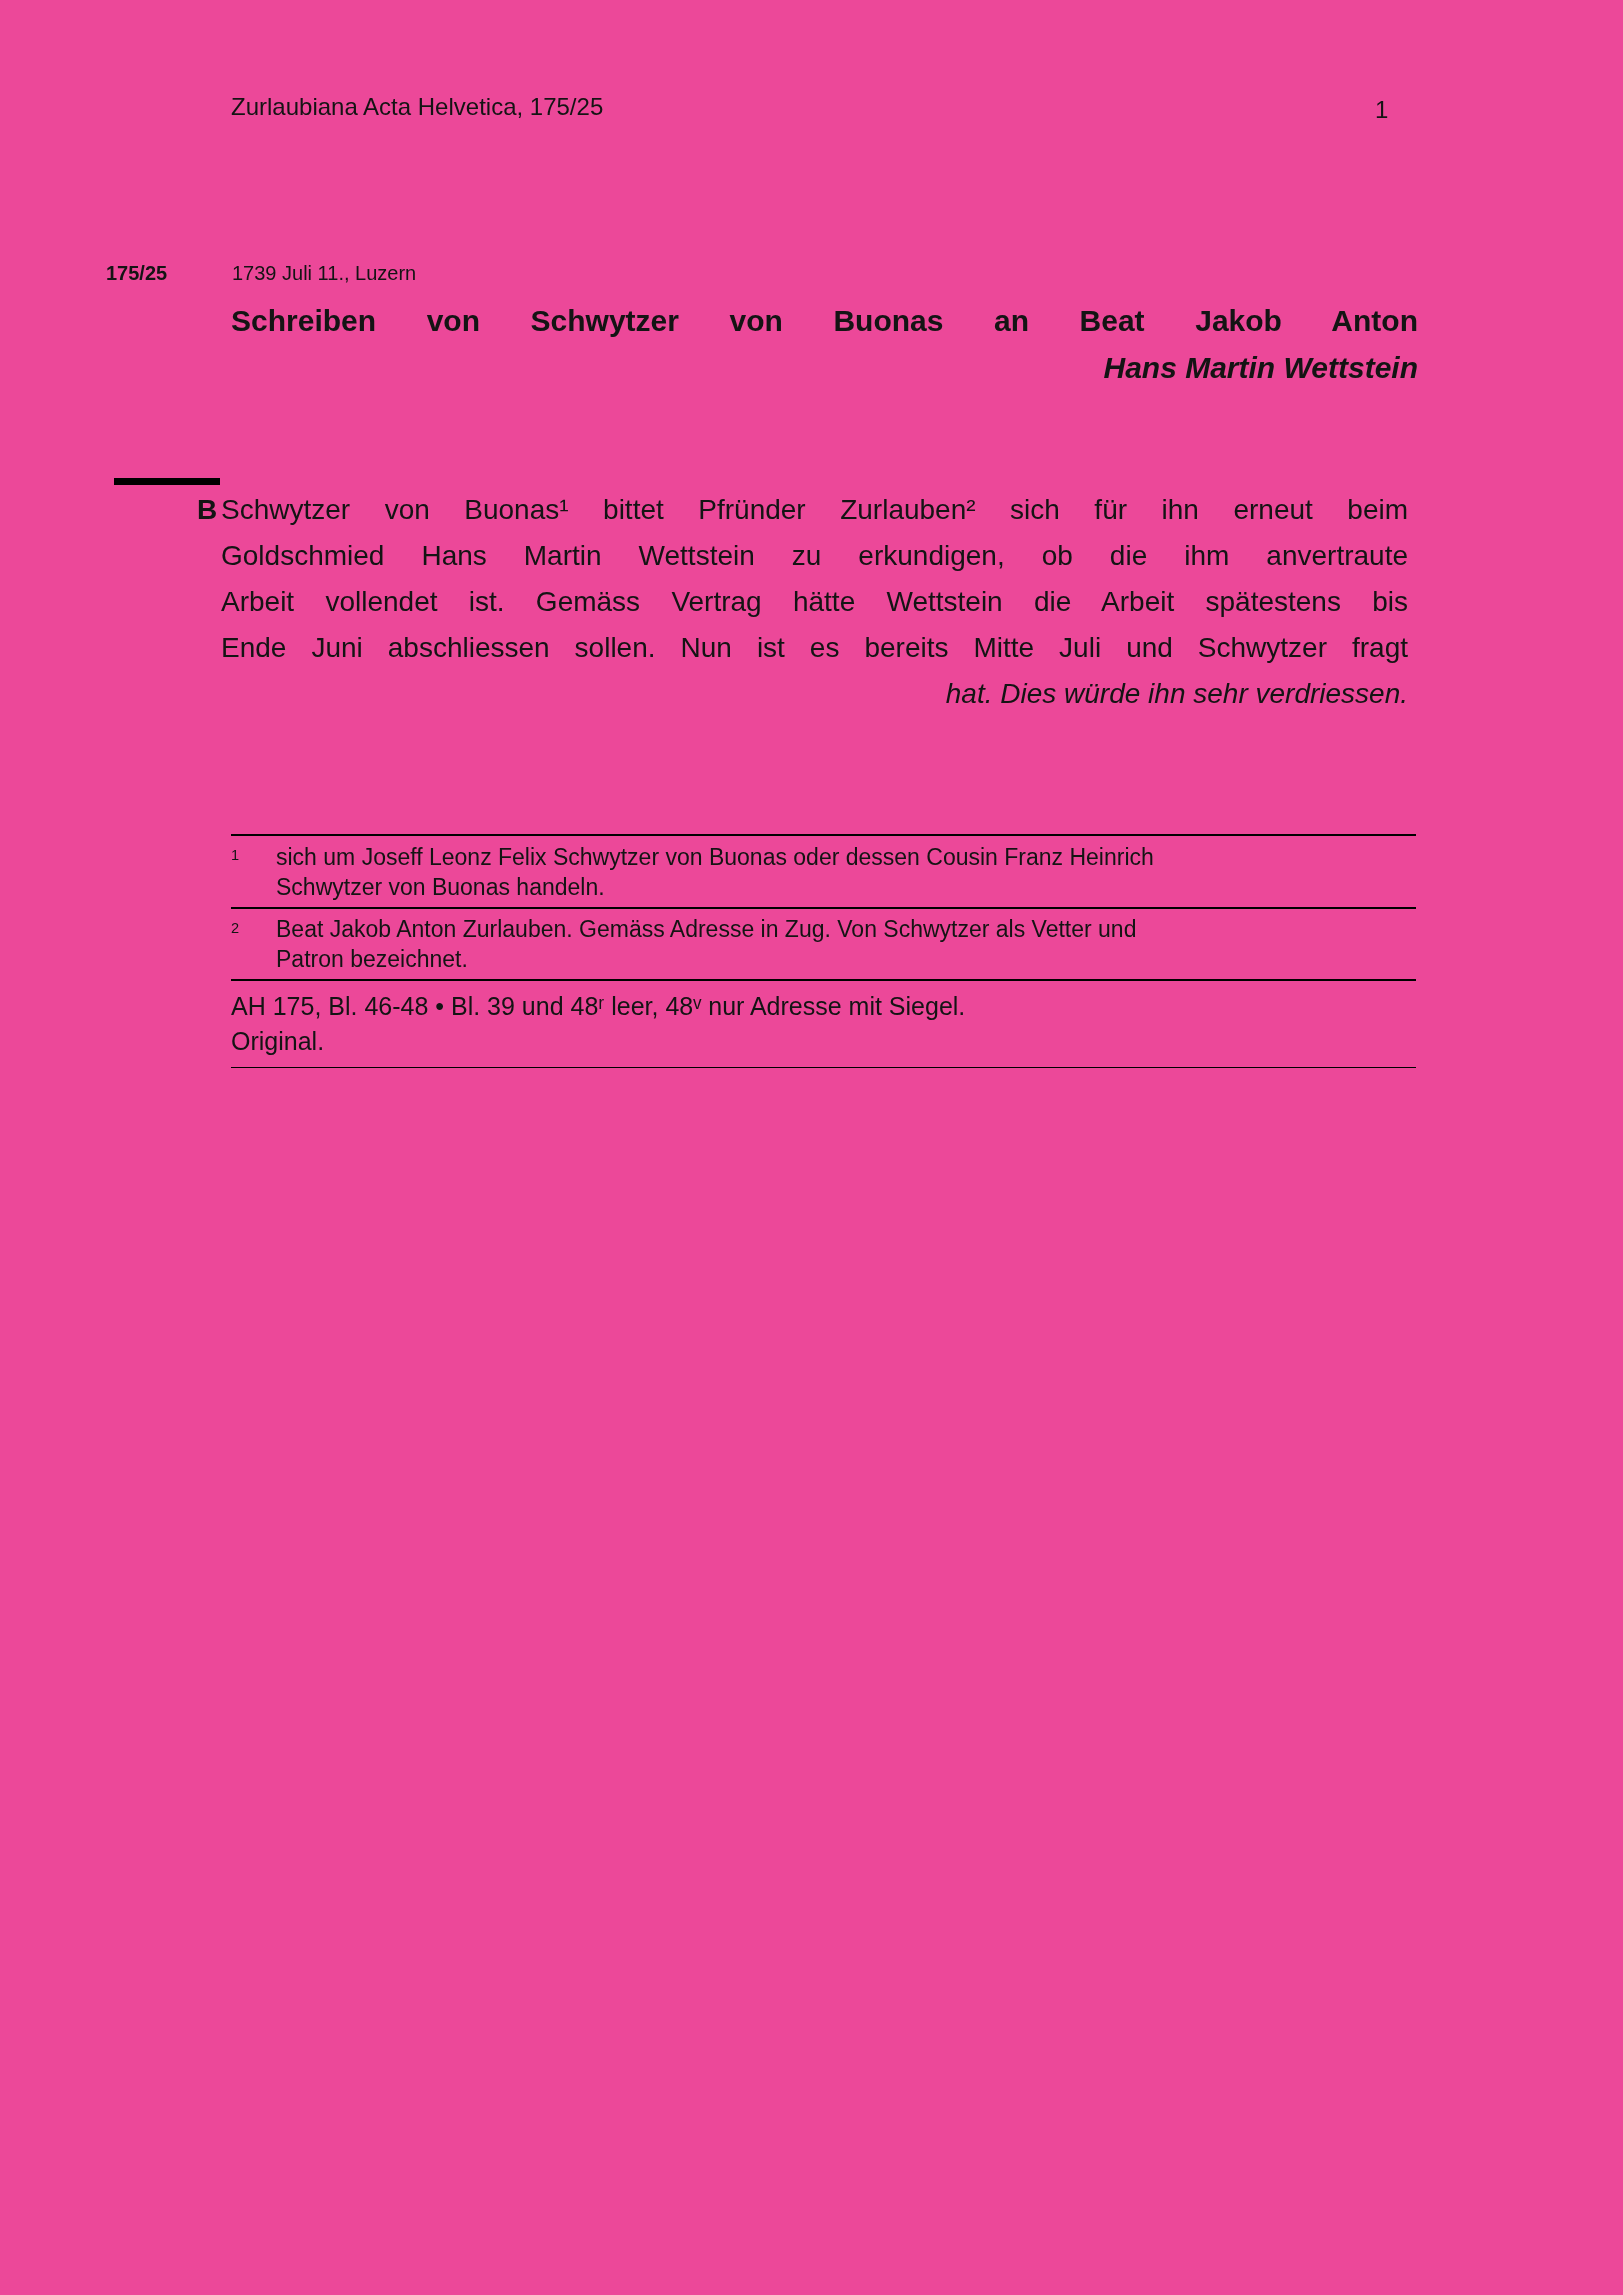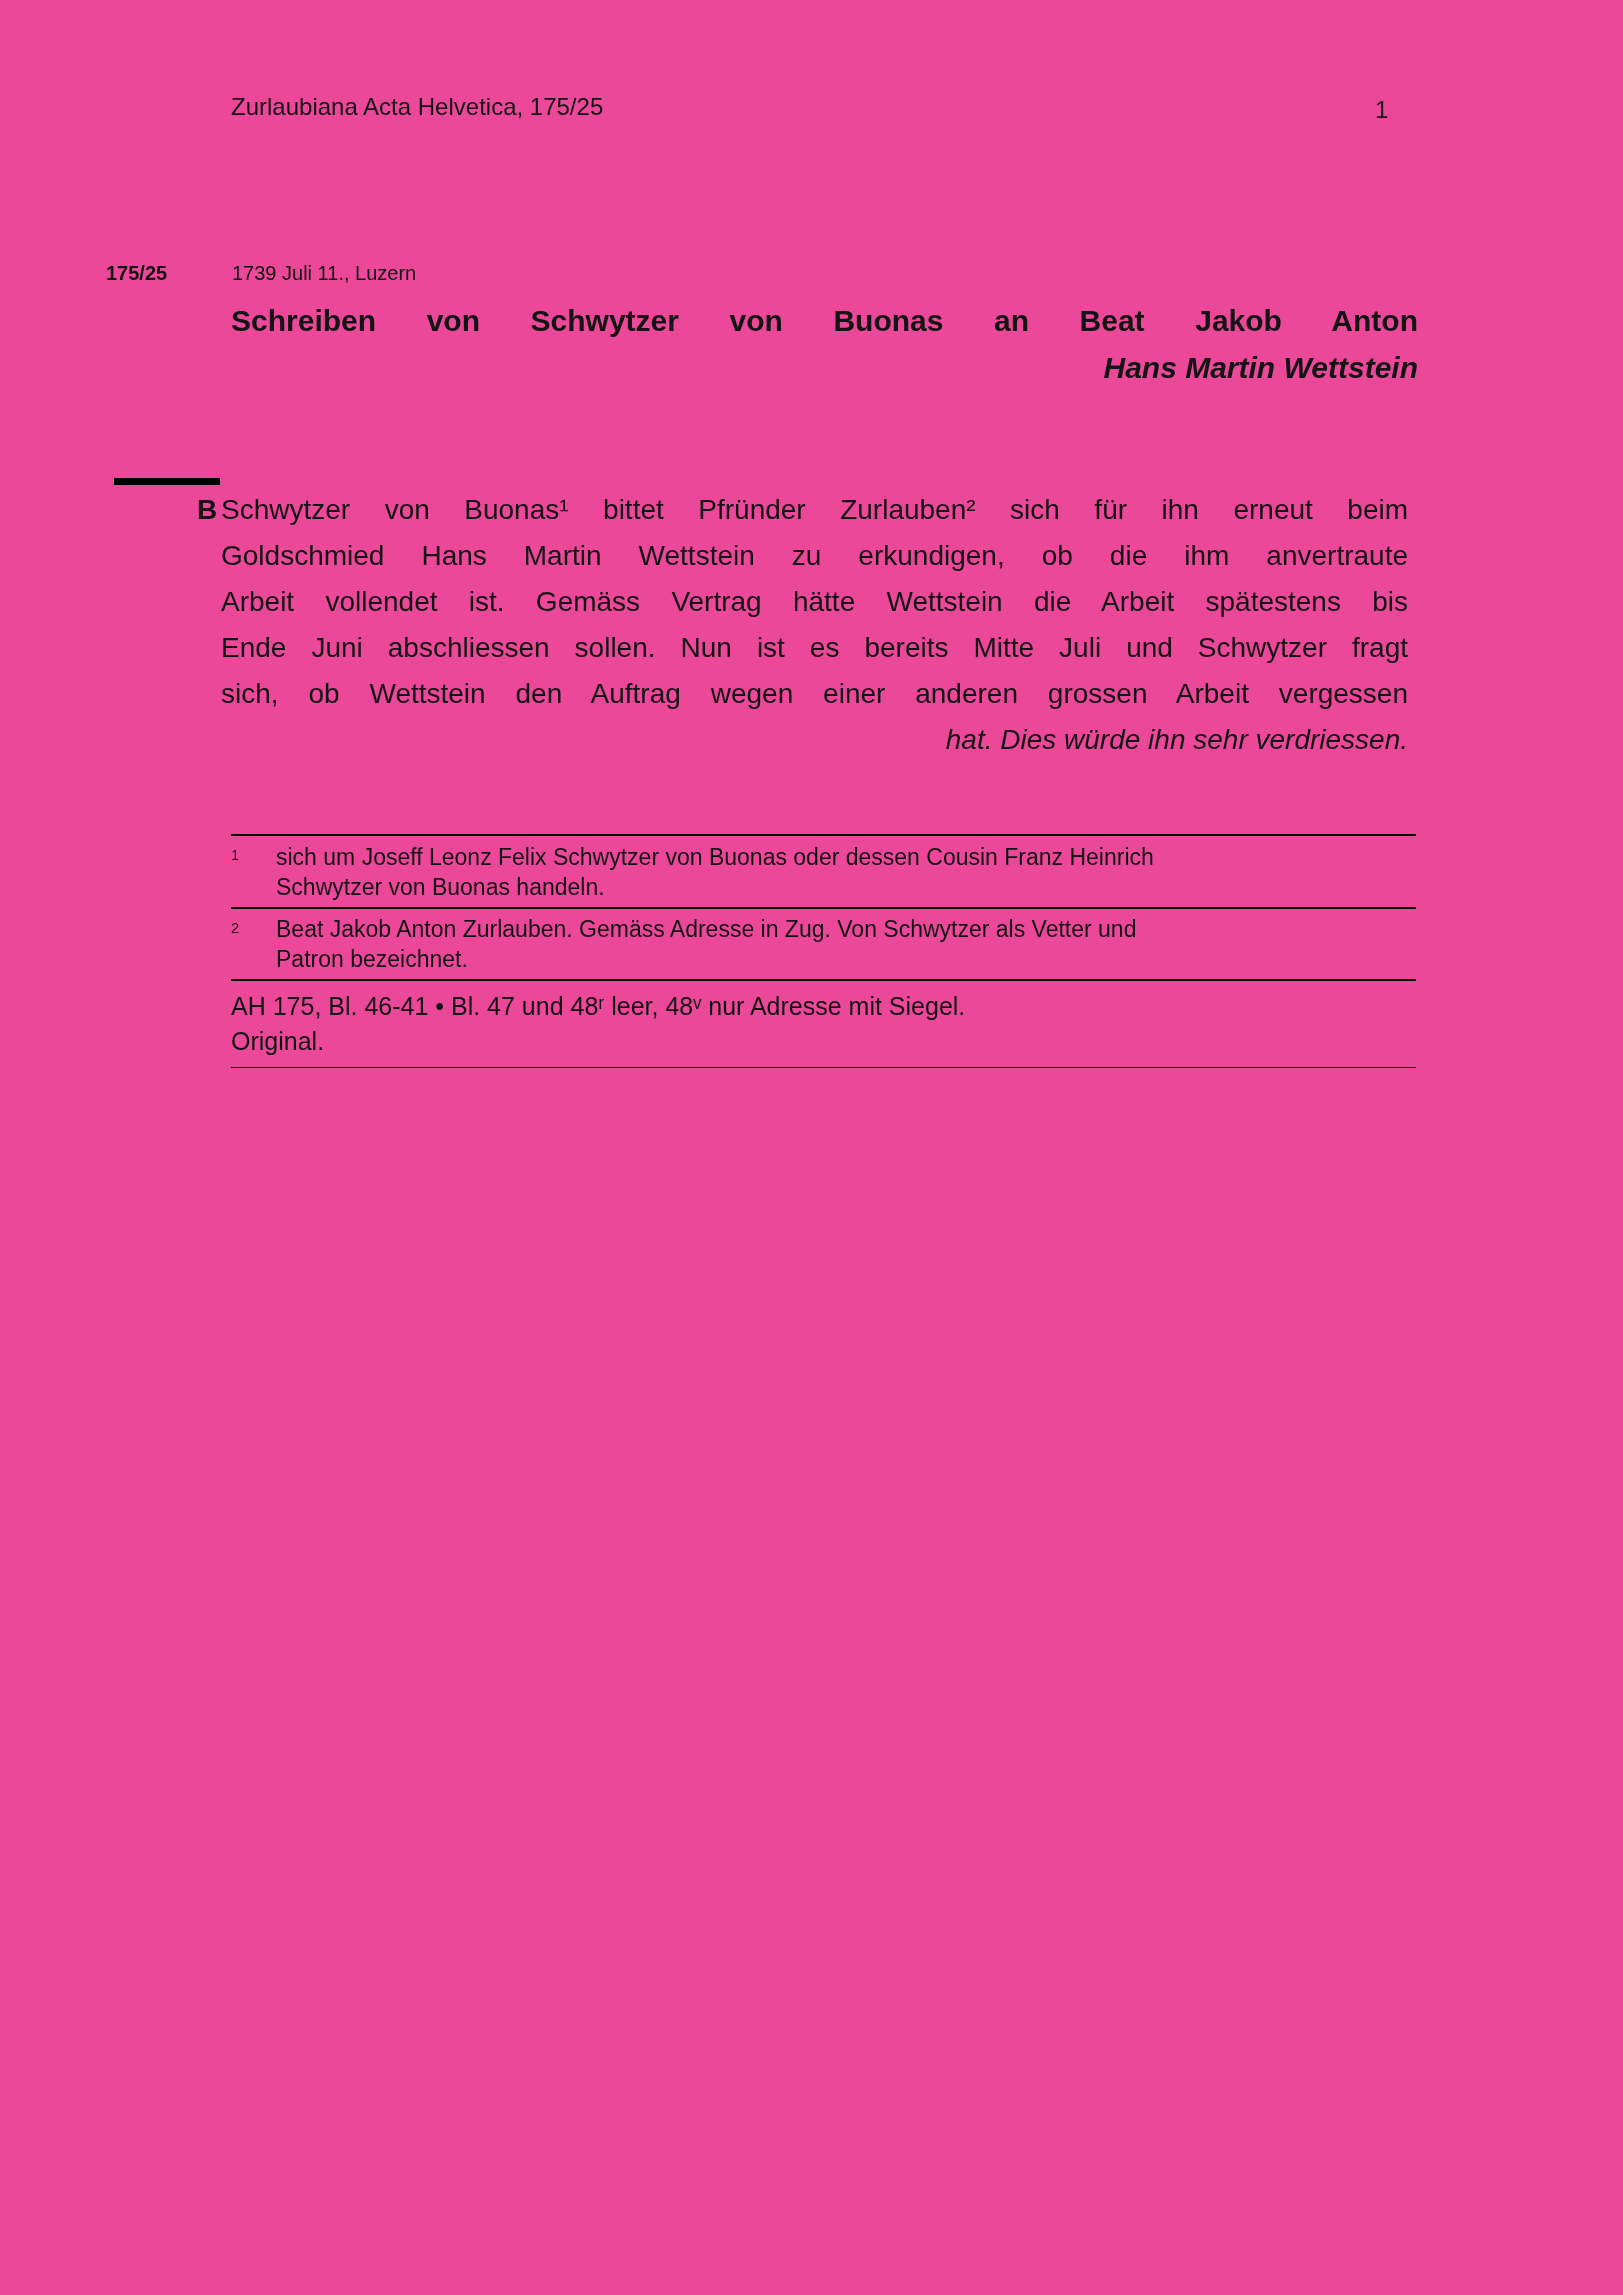--- a/index.html
+++ b/index.html
@@ -135,21 +135,20 @@
   </div>
 
   <div class="section-bar"></div>
   <div class="section-label">B</div>
 
   <div class="entry-summary">
     <div class="jl">Schwytzer von Buonas¹ bittet Pfründer Zurlauben² sich für ihn erneut beim</div>
     <div class="jl">Goldschmied Hans Martin Wettstein zu erkundigen, ob die ihm anvertraute</div>
     <div class="jl">Arbeit vollendet ist. Gemäss Vertrag hätte Wettstein die Arbeit spätestens bis</div>
     <div class="jl">Ende Juni abschliessen sollen. Nun ist es bereits Mitte Juli und Schwytzer fragt</div>
-    <div class="jl">sich, ob Wettstein den Auftrag wegen einer anderen grossen Arbeit vergessen</div>
     <div class="jl-last">hat. Dies würde ihn sehr verdriessen.</div>
   </div>
 
   <div class="footnote-block">
     <div class="rule"></div>
 
     <div class="footnote">
       <span class="fn-marker">1</span>
       <span class="fn-text">
         <div>sich um Joseff Leonz Felix Schwytzer von Buonas oder dessen Cousin Franz Heinrich</div>
@@ -163,21 +162,21 @@
       <span class="fn-marker">2</span>
       <span class="fn-text">
         <div>Beat Jakob Anton Zurlauben. Gemäss Adresse in Zug. Von Schwytzer als Vetter und</div>
         <div>Patron bezeichnet.</div>
       </span>
     </div>
 
     <div class="rule"></div>
 
     <div class="source-note">
-      <div>AH 175, Bl. 46-41 • Bl. 47 und 48ʳ leer, 48ᵛ nur Adresse mit Siegel.</div>
+      <div>AH 175, Bl. 46-48 • Bl. 39 und 48ʳ leer, 48ᵛ nur Adresse mit Siegel.</div>
       <div>Original.</div>
     </div>
 
     <div class="rule thin"></div>
   </div>
 
 </div>
 
 
 </body></html>

